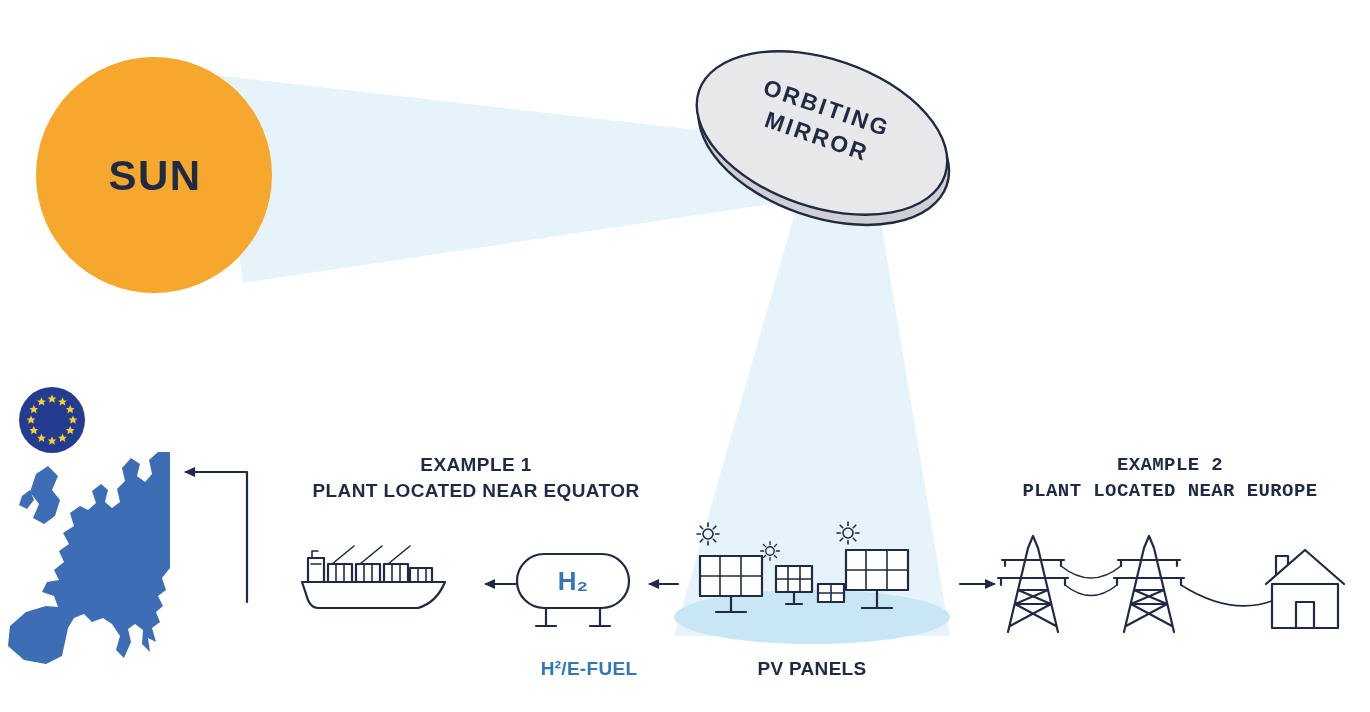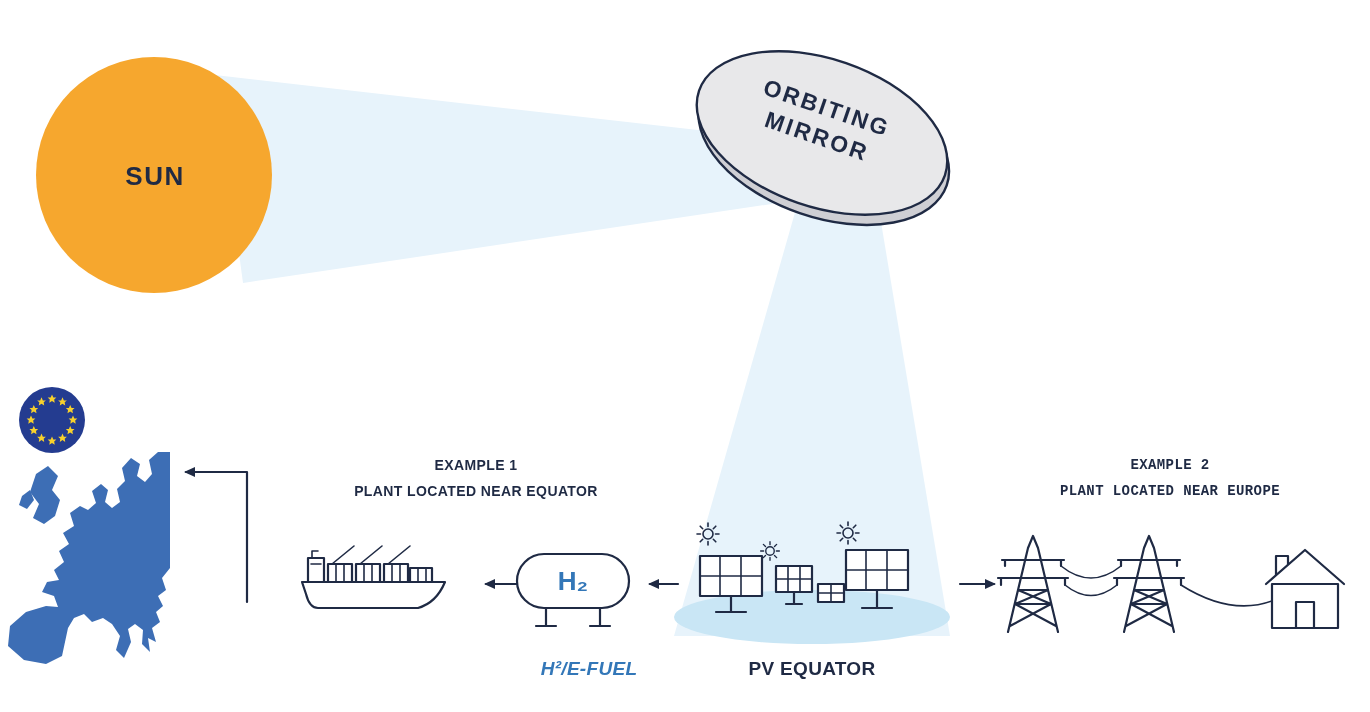--- a/index.html
+++ b/index.html
@@ -6,29 +6,29 @@
     --navy:#1f2a44; --orange:#f6a72e; --accent-blue:#3377b8; --map-blue:#3d6eb5;
     --flag-blue:#243c90; --star-yellow:#f8d12c; --beam-blue:#e7f3fb;
     --ground-blue:#c9e6f5; --mirror-gray:#e8e8ea; --mirror-rim:#cfcfd4;
   }
   html,body{margin:0;padding:0;background:#fff;}
   body{font-family:"Liberation Sans",sans-serif;}
   .canvas{position:relative;width:1370px;height:712px;background:#fff;overflow:hidden;}
   .layer{position:absolute;left:0;top:0;}
   .lbl{position:absolute;font-weight:700;color:var(--navy);text-align:center;letter-spacing:.4px;}
   .lbl-sun{left:36px;top:57px;width:238px;height:238px;display:flex;align-items:center;justify-content:center;
-           font-size:26px;letter-spacing:1.5px;}
+           font-size:42px;letter-spacing:1.5px;}
   .lbl-mirror{left:712px;top:92px;width:220px;transform:rotate(19deg);font-size:23px;
               letter-spacing:2.5px;line-height:30px;}
   .lbl-mirror span{display:block;}
-  .lbl-ex{font-size:14px;line-height:26px;}
+  .lbl-ex{font-size:19px;line-height:26px;}
   .lbl-ex1{left:288px;top:452px;width:376px;}
   .lbl-ex2{left:996px;top:452px;width:348px;font-family:Liberation Mono, monospace;}
   .lbl-cap{top:658px;font-size:19px;letter-spacing:.3px;}
-  .lbl-h2{left:494px;width:190px;color:var(--accent-blue);font-style:italic;}
+  .lbl-h2{left:494px;width:190px;color:var(--accent-blue);}
   .lbl-pv{left:716px;width:192px;}
   .lbl-grid{left:1008px;width:334px;color:var(--accent-blue);}
 
   
   .beam{fill:var(--beam-blue);}
   .sunfill{fill:var(--orange);}
   .ground{fill:var(--ground-blue);}
   .mirror-face{fill:var(--mirror-gray);stroke:var(--navy);stroke-width:2.4;}
   .mirror-rim{fill:var(--mirror-rim);stroke:var(--navy);stroke-width:2.4;}
   .sn{stroke:var(--navy);stroke-width:2.2;fill:none;stroke-linecap:round;stroke-linejoin:round;}
@@ -178,14 +178,14 @@
     <div>EXAMPLE 1</div>
     <div>PLANT LOCATED NEAR EQUATOR</div>
   </div>
 
   <div class="lbl lbl-ex lbl-ex2">
     <div>EXAMPLE 2</div>
     <div>PLANT LOCATED NEAR EUROPE</div>
   </div>
 
   <div class="lbl lbl-cap lbl-h2">H²/E-FUEL</div>
-  <div class="lbl lbl-cap lbl-pv">PV EQUATOR</div>
+  <div class="lbl lbl-cap lbl-pv">PV PANELS</div>
 </div>
 
 </body></html>

